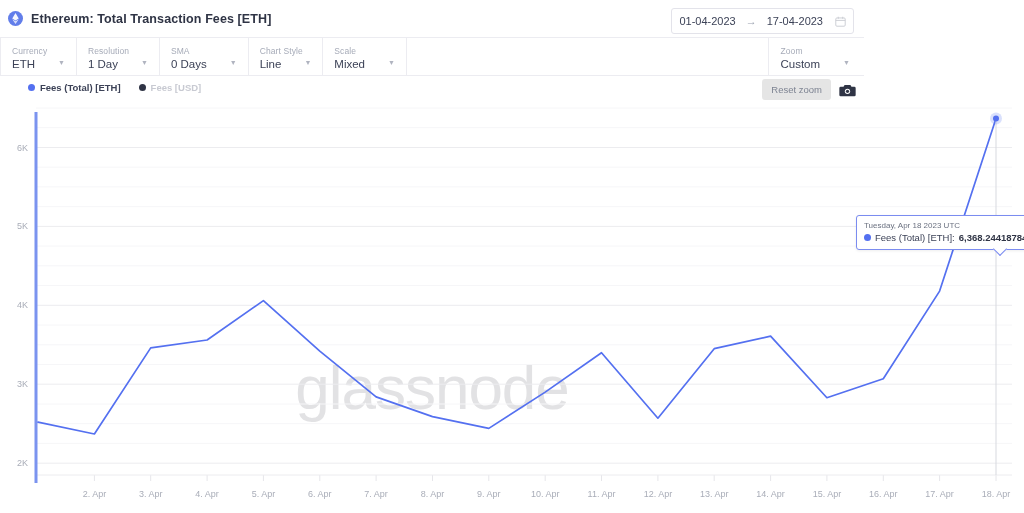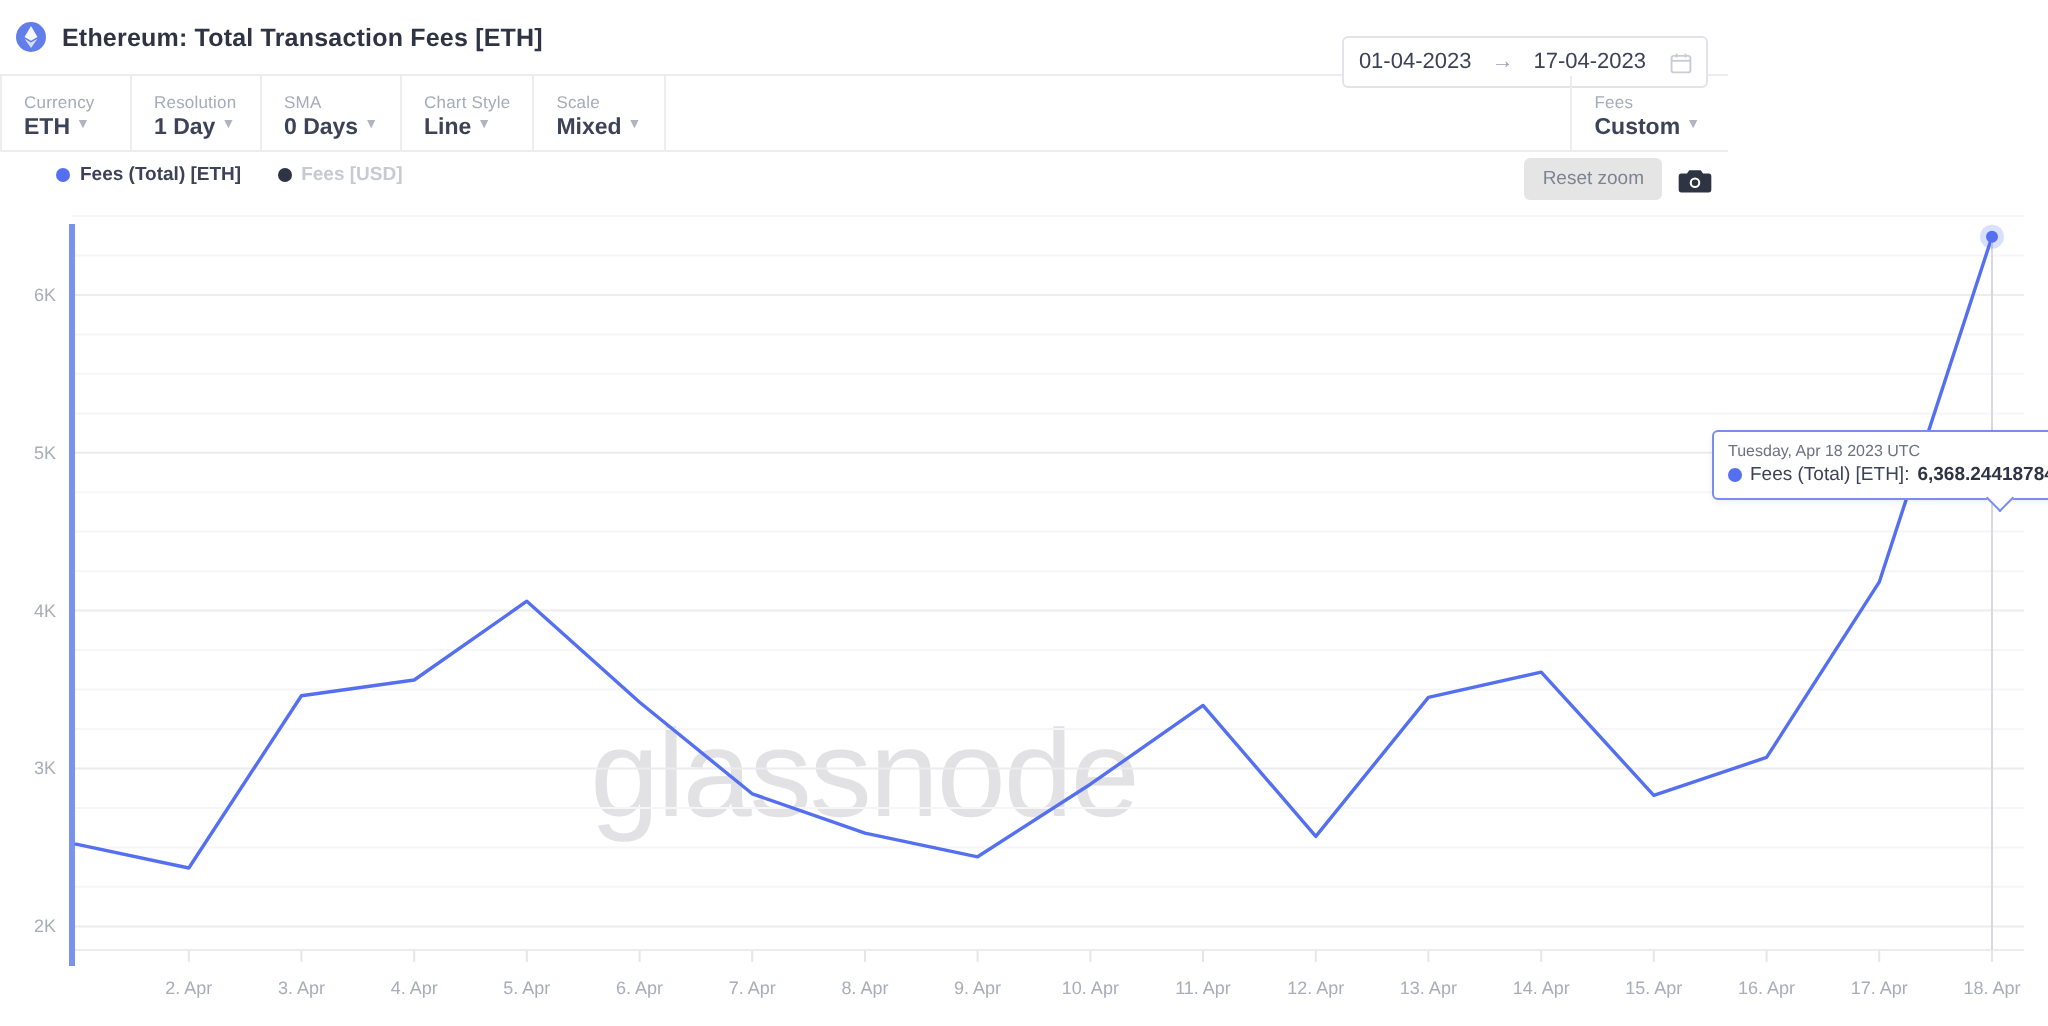--- a/index.html
+++ b/index.html
@@ -20,21 +20,21 @@
   .title-wrap{display:flex;align-items:center;gap:8px;padding-left:8px;}
   .eth-icon{
     width:15px;height:15px;border-radius:50%;
     background:#627eea;display:flex;align-items:center;justify-content:center;
     flex:0 0 auto;
   }
   .eth-icon svg{display:block}
   .page-title{font-size:12.5px;font-weight:700;color:#2f3445;letter-spacing:.1px;}
 
   .daterange{
-    position:absolute;right:10px;top:18px;
+    position:absolute;right:10px;top:8px;
     display:flex;align-items:center;gap:10px;
     border:1px solid #e3e3ea;border-radius:3px;background:#fff;
     height:24px;padding:0 7px;font-size:11px;color:#3c4257;
   }
   .daterange .arrow{color:#9aa0af;font-size:11px;}
   .cal-icon{margin-left:2px;opacity:.45;display:flex;align-items:center}
 
   
   .toolbar{
     position:relative;height:37px;border-bottom:1px solid #ececf1;display:flex;
@@ -42,21 +42,21 @@
   .ctrl{
     border-right:1px solid #ececf1;
     padding:3px 11px 0 11px;
     display:flex;flex-direction:column;justify-content:center;
     min-width:42px;
   }
   .ctrl:first-child{border-left:1px solid #ececf1;}
   .ctrl .lbl{font-size:8.5px;color:#a6abb8;line-height:11px;letter-spacing:.1px;}
   .ctrl .val{
     font-size:11.5px;color:#3c4257;line-height:14px;
-    display:flex;align-items:flex-end;gap:3px;font-weight:bold;
+    display:flex;align-items:flex-end;gap:23px;
   }
   .caret{font-size:7px;color:#b0b4c0;transform:translateY(-1px);}
   .toolbar-right{margin-left:auto;display:flex;}
   .toolbar-right .ctrl{border-right:none;border-left:1px solid #ececf1;padding-right:14px;}
 
   
   .legendrow{position:relative;height:26px;margin-left:14px;}
   .legend{
     position:absolute;left:14px;top:6px;display:flex;gap:18px;align-items:center;
   }
@@ -171,21 +171,21 @@
     <div class="ctrl">
       <span class="lbl">Scale</span>
       <span class="val">
         <span>Mixed</span>
         <span class="caret">▼</span>
       </span>
     </div>
 
     <div class="toolbar-right">
       <div class="ctrl">
-        <span class="lbl">Fees</span>
+        <span class="lbl">Zoom</span>
         <span class="val">
           <span>Custom</span>
           <span class="caret">▼</span>
         </span>
       </div>
     </div>
   </div>
 
   <div class="legendrow">
     <div class="legend">

